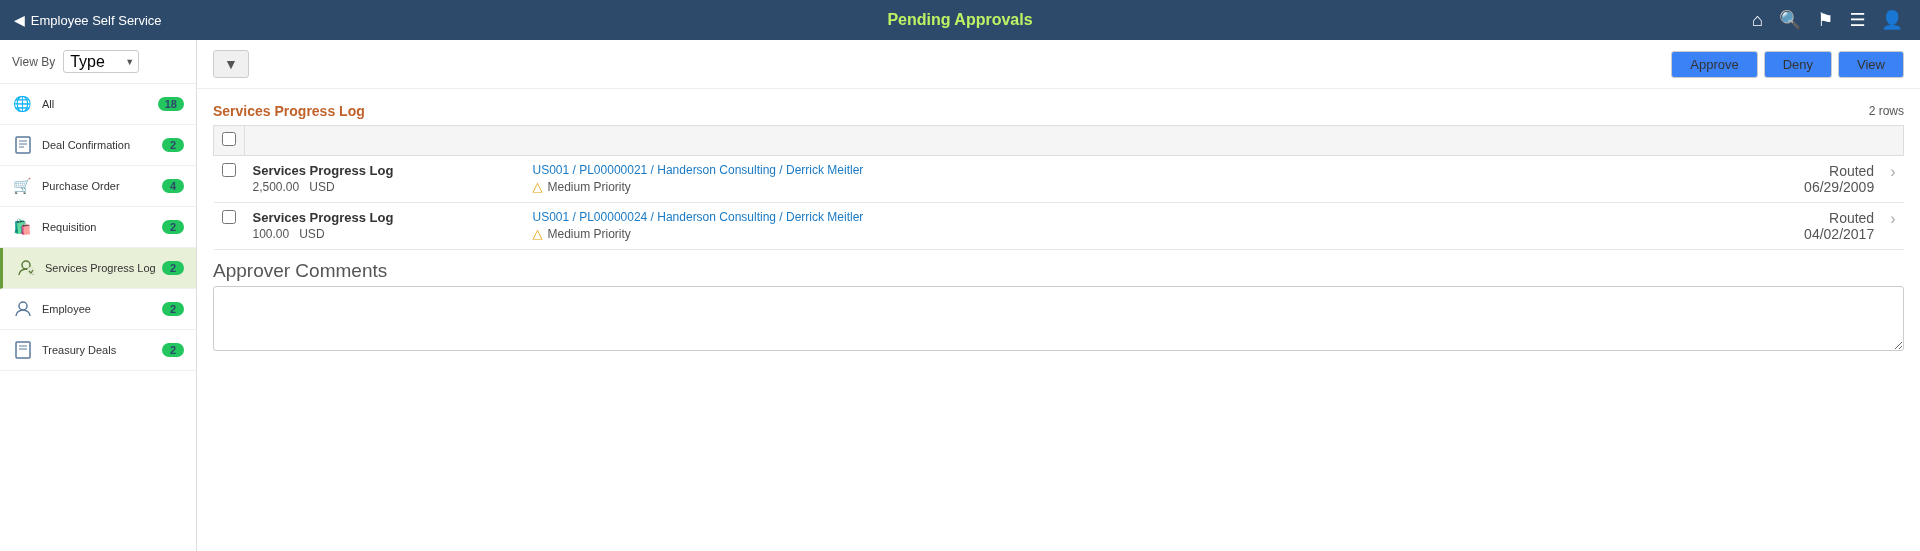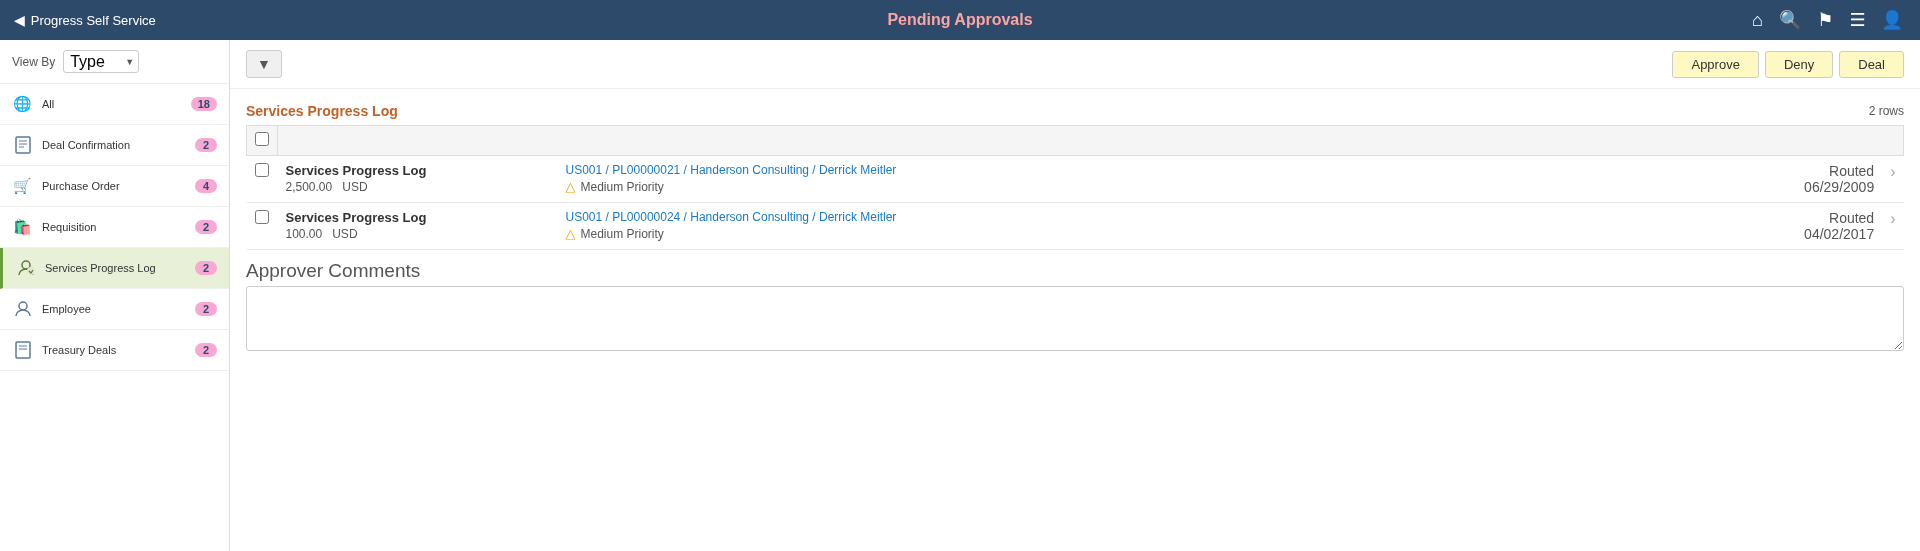--- a/index.html
+++ b/index.html
@@ -27,21 +27,21 @@
     }
     .header-back .arrow {
       font-size: 14px;
     }
     .header-title {
       position: absolute;
       left: 50%;
       transform: translateX(-50%);
       font-size: 16px;
       font-weight: bold;
-      color: #fca5a5;
+      color: #bef264;
       white-space: nowrap;
     }
     .header-icons {
       margin-left: auto;
       display: flex;
       align-items: center;
       gap: 4px;
       padding-right: 10px;
     }
     .header-icon-btn {
@@ -57,21 +57,21 @@
     }
 
     
     .layout {
       display: flex;
       height: calc(551px - 40px);
     }
 
     
     .sidebar {
-      width: 230px;
+      width: 197px;
       background: #fff;
       border-right: 1px solid #ddd;
       overflow-y: auto;
       flex-shrink: 0;
     }
     .sidebar-viewby {
       display: flex;
       align-items: center;
       gap: 8px;
       padding: 10px 12px;
@@ -128,21 +128,21 @@
       align-items: center;
       justify-content: center;
       font-size: 15px;
       flex-shrink: 0;
     }
     .item-label {
       flex: 1;
       font-size: 11px;
     }
     .item-badge {
-      background: #f9a8d4;
+      background: #22c55e;
       color: #2d4a6b;
       border-radius: 10px;
       padding: 1px 7px;
       font-size: 11px;
       font-weight: bold;
       min-width: 22px;
       text-align: center;
     }
 
     
@@ -169,21 +169,21 @@
     .filter-btn {
       background: #f0f0f0;
       border: 1px solid #ccc;
       border-radius: 3px;
       padding: 5px 10px;
       cursor: pointer;
       font-size: 14px;
       color: #555;
     }
     .action-btn {
-      background: #fef9c3;
+      background: #3b82f6;
       border: 1px solid #ccc;
       border-radius: 3px;
       padding: 5px 18px;
       cursor: pointer;
       font-size: 13px;
       color: #333;
     }
 
     
     .content-area {
@@ -297,21 +297,21 @@
       height: 14px;
       cursor: pointer;
     }
   </style>
 </head>
 <body>
 
 <div class="header">
   <div class="header-back">
     <span class="arrow">◀</span>
-    <span>Progress Self Service</span>
+    <span>Employee Self Service</span>
   </div>
   <div class="header-title">Pending Approvals</div>
   <div class="header-icons">
     <button class="header-icon-btn">⌂</button>
     <button class="header-icon-btn">🔍</button>
     <button class="header-icon-btn">⚑</button>
     <button class="header-icon-btn">☰</button>
     <button class="header-icon-btn">👤</button>
   </div>
 </div>
@@ -394,21 +394,21 @@
 
   <div class="main">
 
     <div class="toolbar">
       <div class="toolbar-left">
         <button class="filter-btn">▼</button>
       </div>
       <div class="toolbar-right">
         <button class="action-btn">Approve</button>
         <button class="action-btn">Deny</button>
-        <button class="action-btn">Deal</button>
+        <button class="action-btn">View</button>
       </div>
     </div>
 
     <div class="content-area">
       <div class="section-header">
         <span class="section-title">Services Progress Log</span>
         <span class="row-count">2 rows</span>
       </div>
 
       <table class="approval-table">

